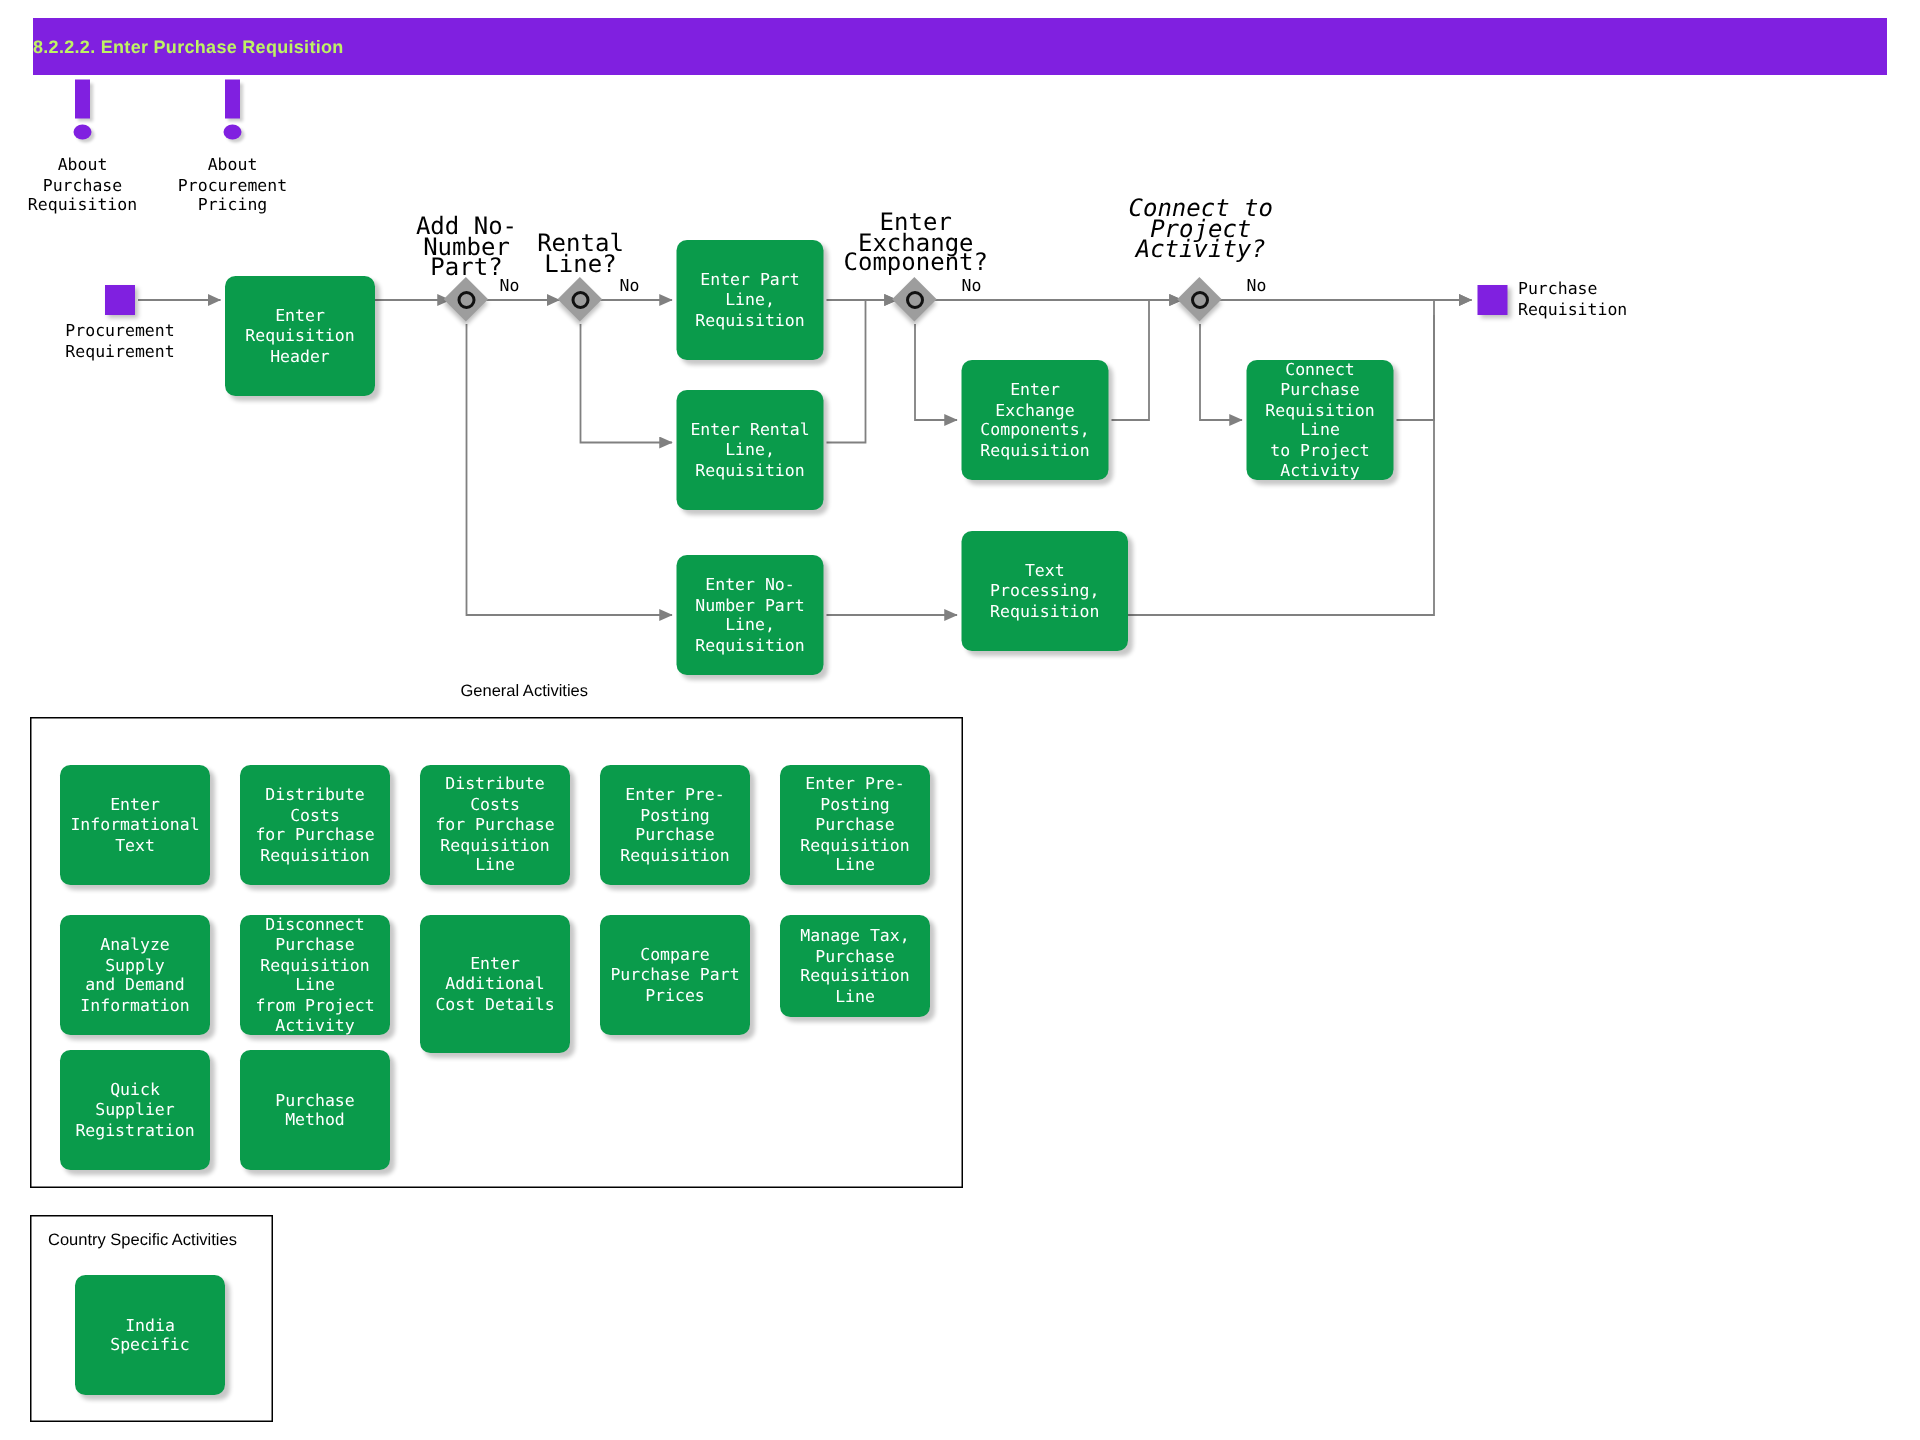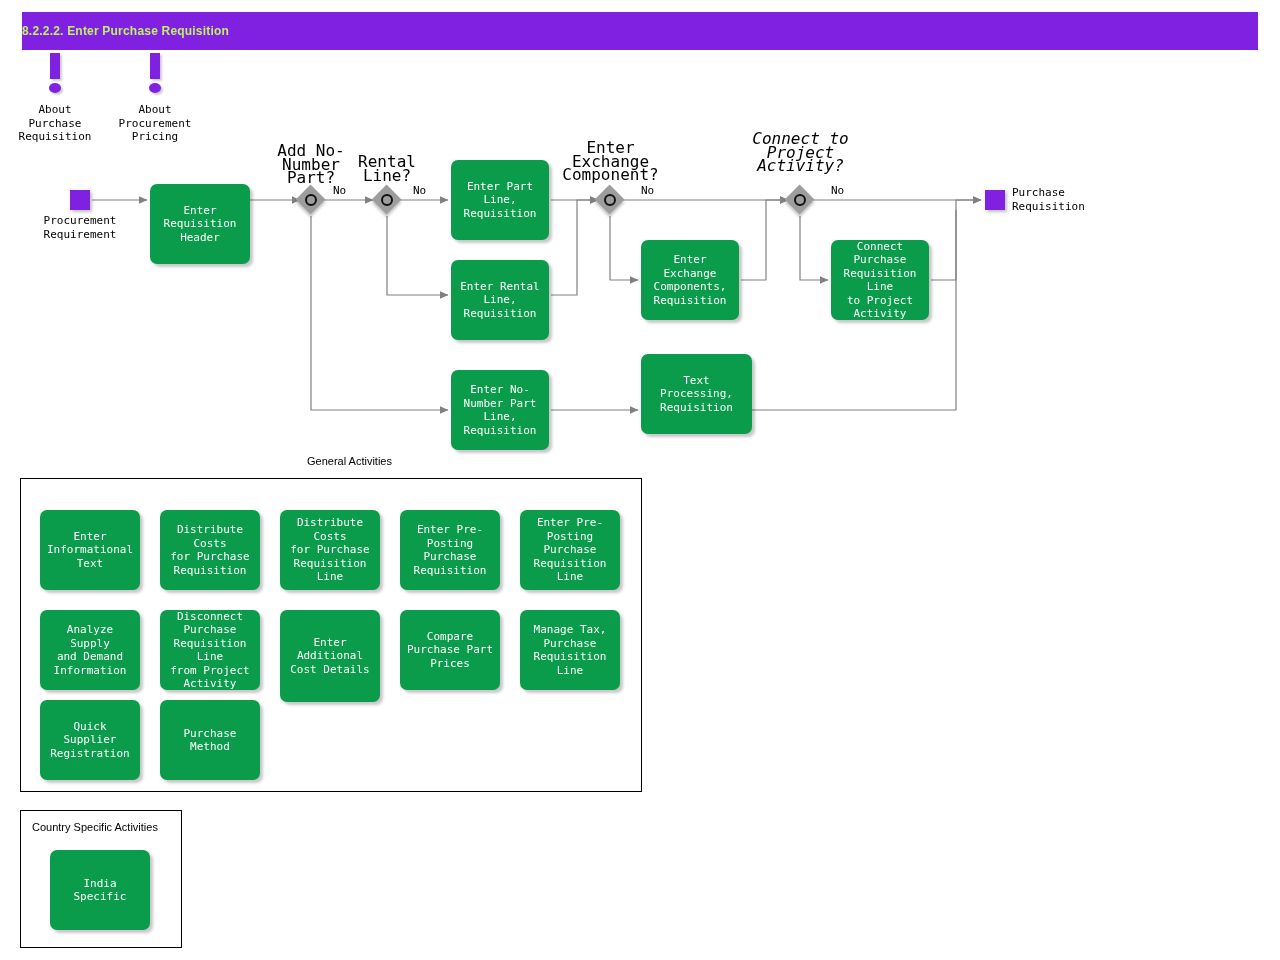--- a/index.html
+++ b/index.html
@@ -250,21 +250,21 @@
 </div>
 <div class="act" style="left:280px;top:610px;width:100px;height:92px;">
   <span>Enter Additional
 Cost Details</span>
 </div>
 <div class="act" style="left:400px;top:610px;width:100px;height:80px;">
   <span>Compare
 Purchase Part
 Prices</span>
 </div>
-<div class="act" style="left:520px;top:610px;width:100px;height:80px;justify-content:center;">
+<div class="act" style="left:520px;top:610px;width:100px;height:68px;justify-content:center;">
   <span>Manage Tax,
 Purchase
 Requisition Line</span>
 </div>
 
 <div class="act" style="left:40px;top:700px;width:100px;height:80px;">
   <span>Quick Supplier
 Registration</span>
 </div>
 <div class="act" style="left:160px;top:700px;width:100px;height:80px;">

